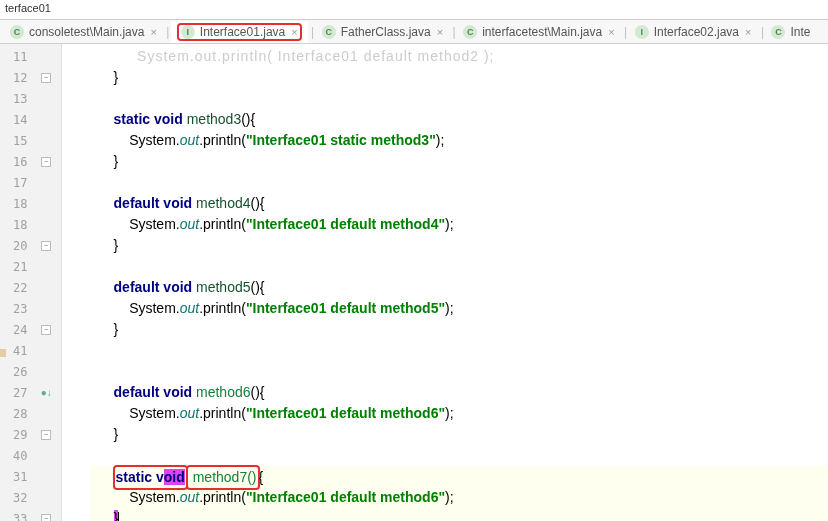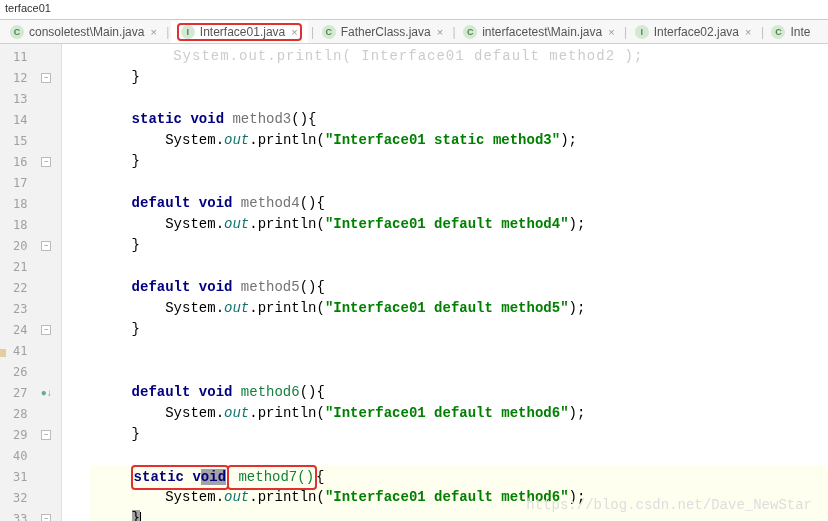--- a/index.html
+++ b/index.html
@@ -12,29 +12,29 @@
     .icon-c { background: #d4e8d4; color: #4a8a4a; }
     .icon-i { background: #d4e8d4; color: #4a8a4a; }
     .tab-close { margin-left: 6px; color: #999; font-size: 11px; }
     .highlight-box { border: 2px solid #e03030; border-radius: 4px; padding: 0 2px; }
     .editor { display: flex; height: calc(100% - 44px); position: relative; gap: 28px; }
     .gutter { width: 62px; background: #f2f2f2; border-right: 1px solid #e0e0e0; padding-top: 2px; }
     .line-row { display: flex; align-items: center; height: 21px; }
     .ln { width: 32px; text-align: right; color: #a0a0a0; font-family: Consolas, monospace; font-size: 12px; padding-right: 4px; }
     .gm { width: 30px; display: flex; align-items: center; justify-content: center; color: #8a8a8a; font-size: 10px; }
     .fold { width: 10px; height: 10px; border: 1px solid #bbb; background: #fff; display: inline-flex; align-items: center; justify-content: center; font-size: 8px; line-height: 1; color: #888; }
-    .code { flex: 1; font-family: Liberation Mono, monospace; font-size: 14px; padding-top: 2px; position: relative; }
+    .code { flex: 1; font-family: Liberation Sans, sans-serif; font-size: 14px; padding-top: 2px; position: relative; }
     .cline { height: 21px; line-height: 21px; white-space: pre; padding-left: 8px; }
     .kw { color: #000080; font-weight: bold; }
     .field { color: #0f766e; font-style: italic; }
     .str { color: #008000; font-weight: bold; }
-    .fn { color: #737373; }
+    .fn { color: #14532d; }
     .unused { color: #15803d; }
     .editline { background: #fffff0; }
-    .hl-yellow { background: #a3a3a3; }
+    .hl-yellow { background: #d946ef; }
     .box-red { border: 2px solid #e03030; border-radius: 4px; padding: 0 1px; margin: -1px; display: inline-block; }
     .caret { position: relative; }
     .caret::after { content: ""; position: absolute; width: 1px; height: 16px; background: #000; right: -1px; top: 2px; }
     .watermark { position: absolute; bottom: 8px; right: 16px; color: #ddd; font-size: 14px; pointer-events: none; }
     .override-icon { color: #6a9; font-size: 10px; }
     .sep { color: #c0c0c0; width: 6px; text-align: center; }
     .tick { position: absolute; left: 0; top: 0; bottom: 0; width: 4px; }
     .tickmark { position: absolute; left: 0; width: 6px; height: 8px; background: #e0cfa0; }
   </style>
 </head>
@@ -212,15 +212,14 @@
     <div class="cline"></div>
     <div class="cline"></div>
     <div class="cline">    <span class="kw">default</span> <span class="kw">void</span> <span class="unused">method6</span><span>(){</span></div>
     <div class="cline">        <span>System</span>.<span class="field">out</span>.<span>println</span>(<span class="str">"Interface01 default method6"</span>);</div>
     <div class="cline">    }</div>
     <div class="cline"></div>
     <div class="cline editline">    <span class="box-red"><span class="kw">static v</span><span class="kw hl-yellow">oid</span></span><span class="box-red"><span class="unused"> method7()</span></span><span>{</span></div>
     <div class="cline editline">        <span>System</span>.<span class="field">out</span>.<span>println</span>(<span class="str">"Interface01 default method6"</span>);</div>
     <div class="cline editline">    <span class="hl-yellow caret">}</span></div>
 
-    <div class="watermark">https://blog.csdn.net/Dave_NewStar</div>
   </div>
 </div>
 
 </body></html>

